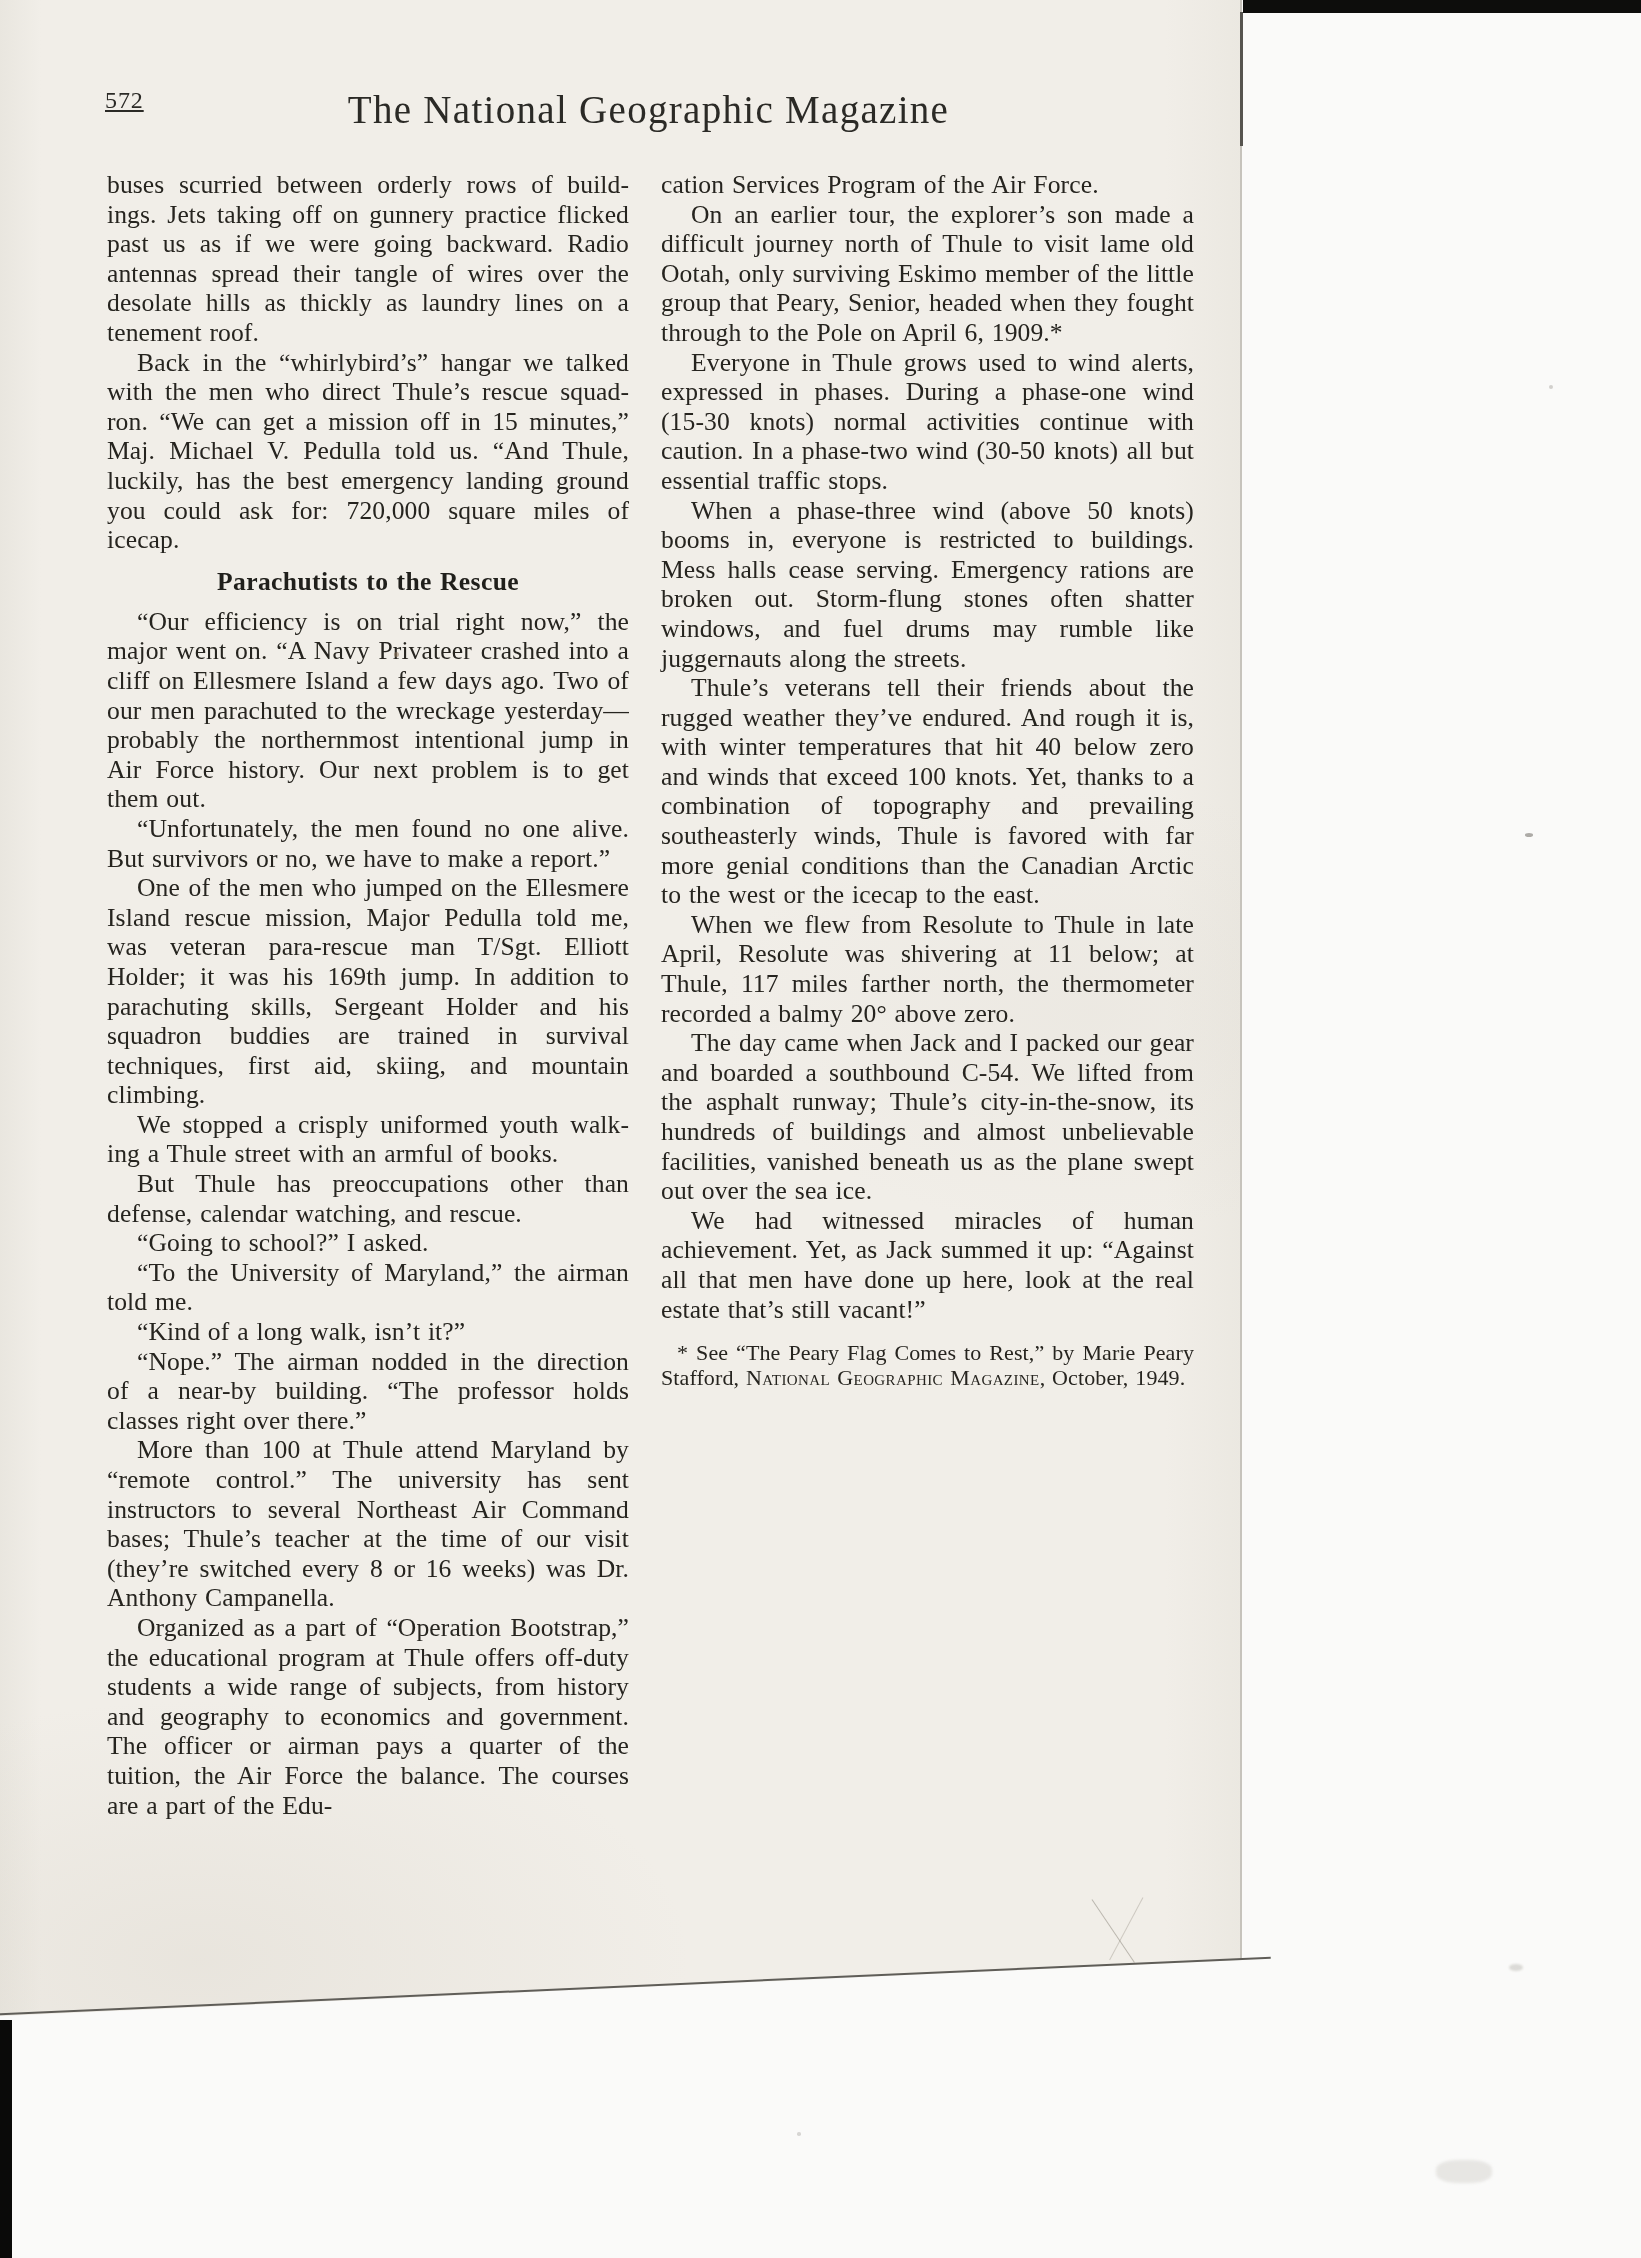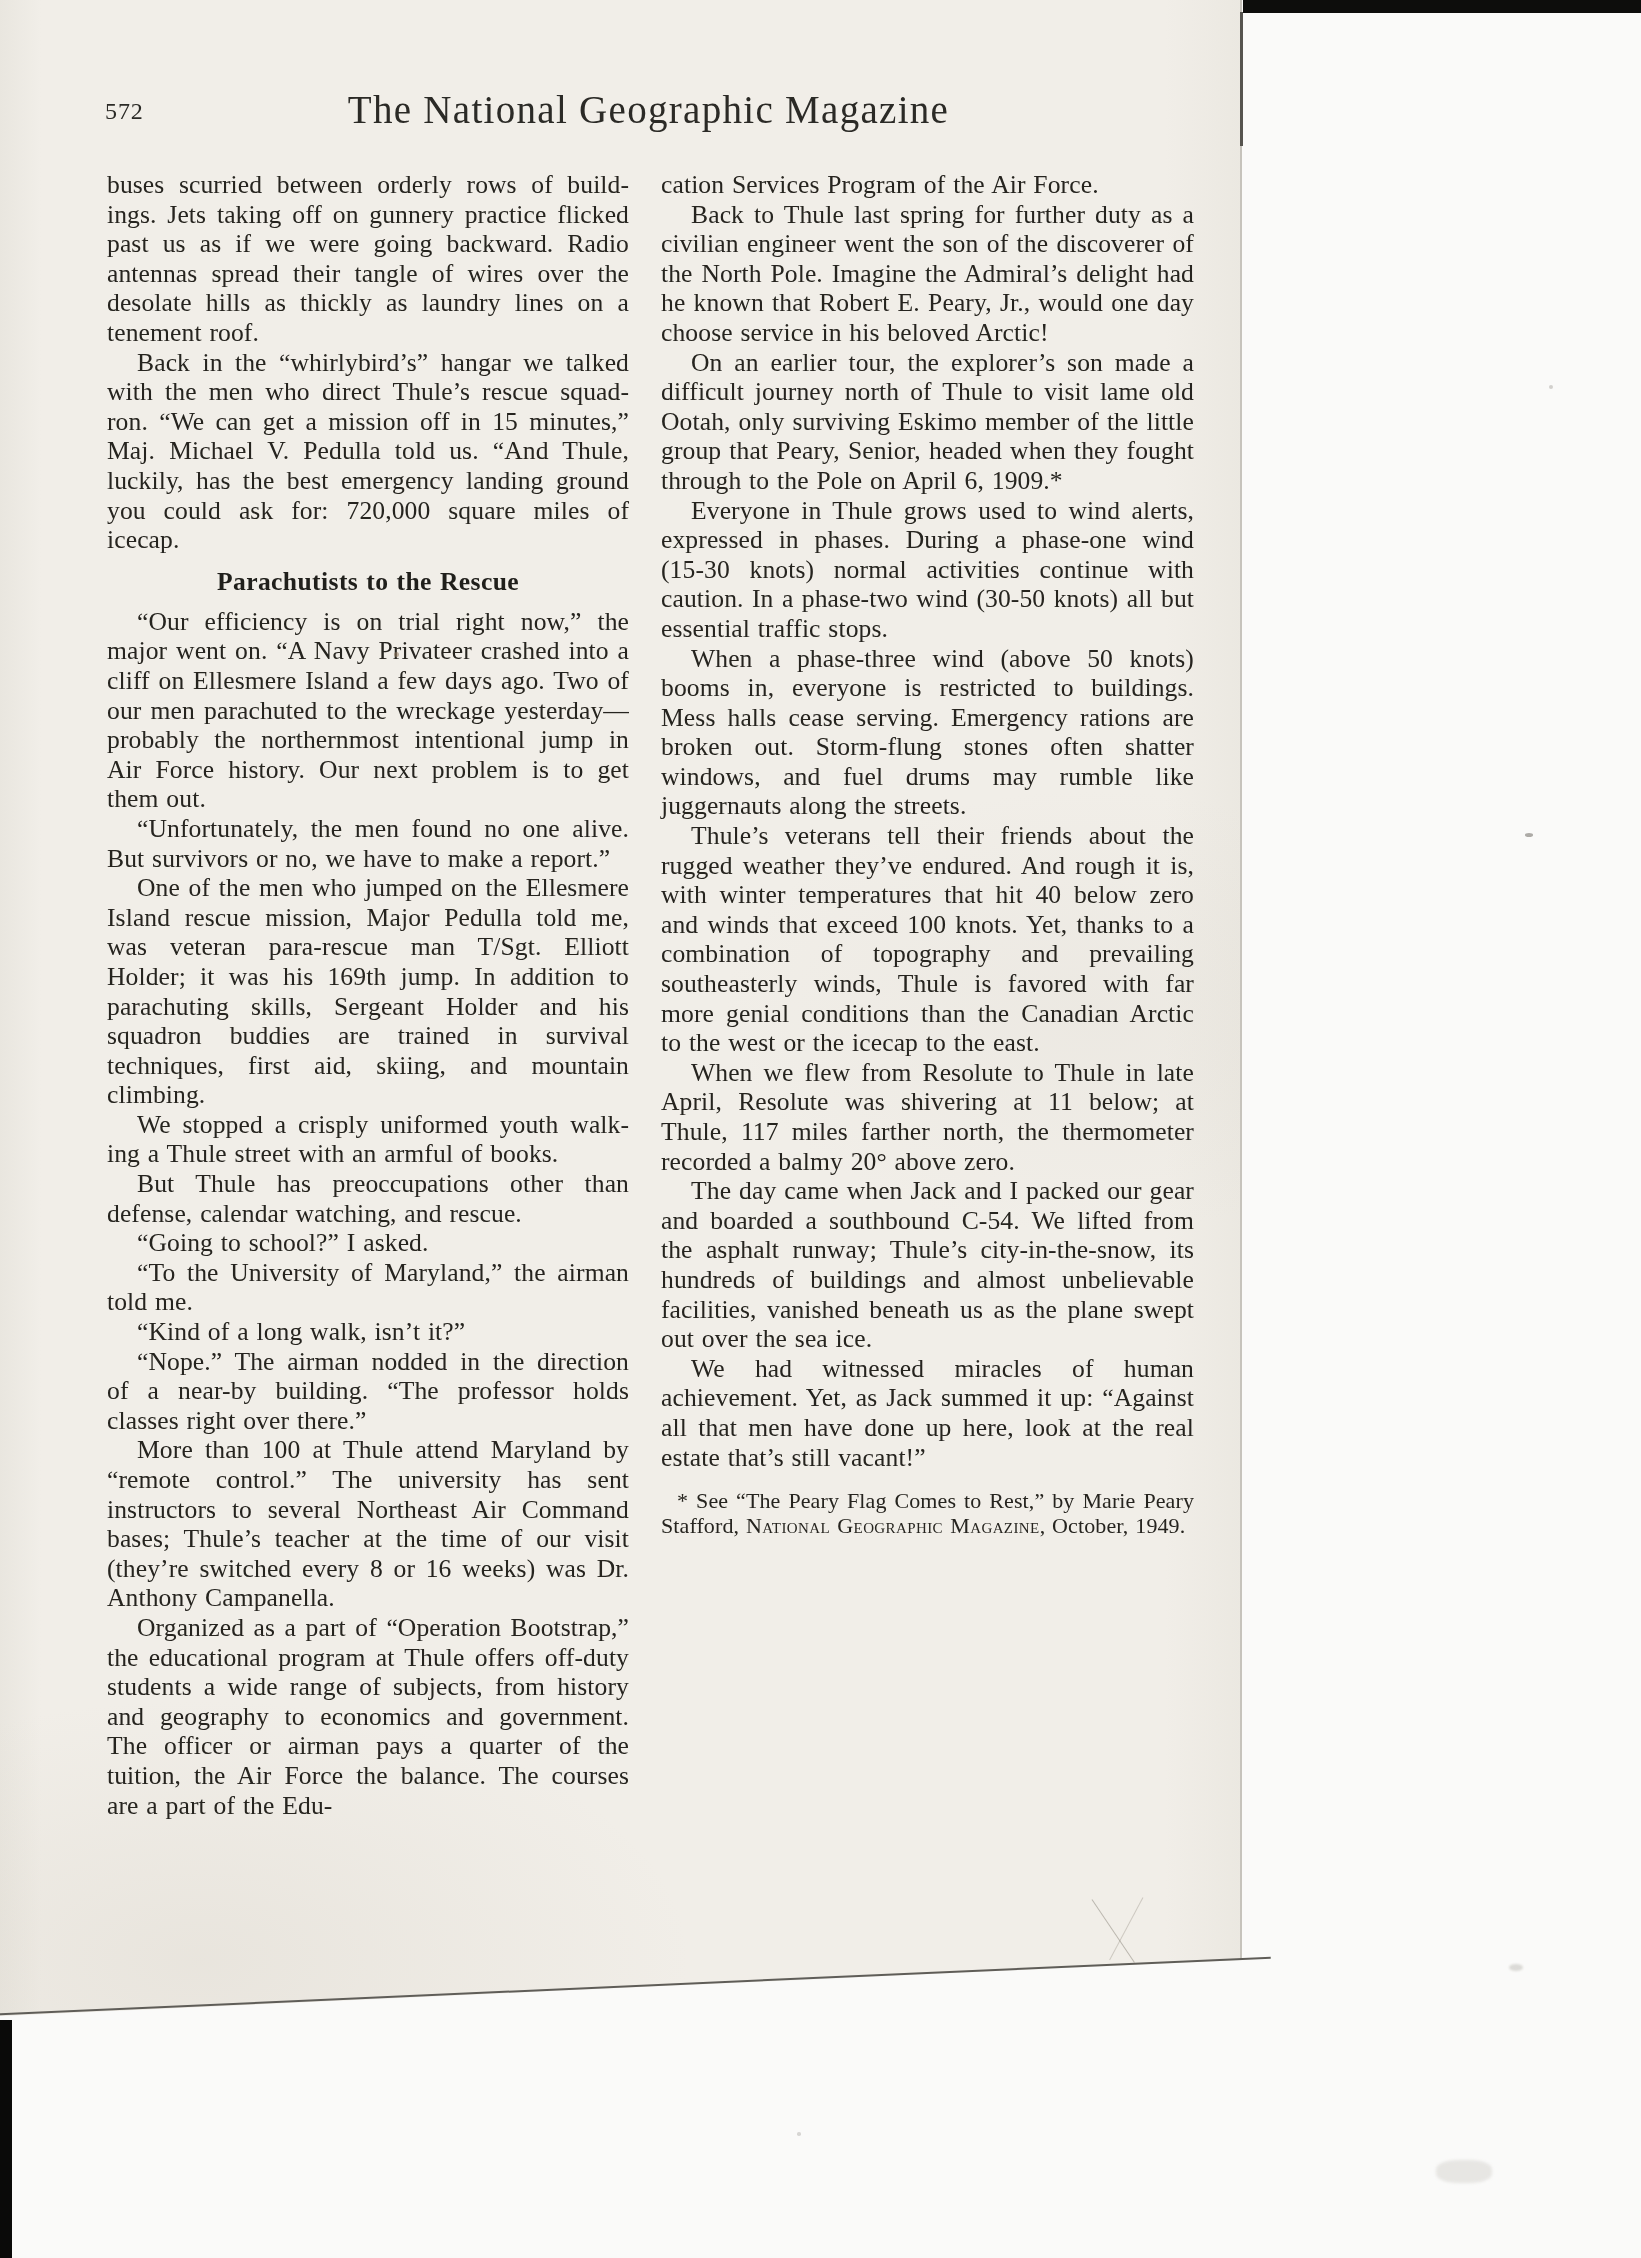--- a/index.html
+++ b/index.html
@@ -16,22 +16,22 @@
   .page{
     position:absolute;left:0;top:0;width:1242px;height:2022px;
     clip-path:polygon(0 0,1242px 0,1242px 1960px,0 2016px);
     background:
       radial-gradient(ellipse 794px 423px at 16% 97%, rgba(203,196,183,0.22), transparent 62%),
       radial-gradient(ellipse 618px 371px at 88% 50%, rgba(208,203,193,0.15), transparent 60%),
       linear-gradient(90deg,#e9e6df 0px,#f1eee8 41px,#f1eee8 1165px,#ebe8e1 1242px);
   }
   
   .page-number{
-    position:absolute;left:105px;top:98px;
-    font-size:24px;color:#2b2a26;letter-spacing:0.9px;
+    position:absolute;left:105px;top:87px;
+    font-size:24px;color:#2b2a26;letter-spacing:0.9px;text-decoration:underline;
   }
   .masthead{
     position:absolute;left:107px;top:87px;width:1083px;
     text-align:center;font-size:39px;color:#2b2a26;letter-spacing:1.3px;
   }
   
   .col{
     position:absolute;top:170px;
     font-size:25.6px;line-height:29.6px;color:#26241f;
     text-align:justify;letter-spacing:0.1px;word-spacing:1.3px;
@@ -112,21 +112,20 @@
       <p>“Going to school?” I asked.</p>
       <p>“To the University of Maryland,” the air­man told me.</p>
       <p>“Kind of a long walk, isn’t it?”</p>
       <p>“Nope.”  The airman nodded in the direc­tion of a near-by building.  “The professor holds classes right over there.”</p>
       <p>More than 100 at Thule attend Maryland by “remote control.”  The university has sent instructors to several Northeast Air Com­mand bases; Thule’s teacher at the time of our visit (they’re switched every 8 or 16 weeks) was Dr. Anthony Campanella.</p>
       <p>Organized as a part of “Operation Boot­strap,” the educational program at Thule offers off-duty students a wide range of sub­jects, from history and geography to economics and government.  The officer or airman pays a quarter of the tuition, the Air Force the balance.  The courses are a part of the Edu-</p>
     </div>
 
     <div class="col col-right">
       <p class="noindent">cation Services Program of the Air Force.</p>
-      <p>Back to Thule last spring for further duty as a civilian engineer went the son of the discoverer of the North Pole.  Imagine the Admiral’s delight had he known that Robert E. Peary, Jr., would one day choose service in his beloved Arctic!</p>
       <p>On an earlier tour, the explorer’s son made a difficult journey north of Thule to visit lame old Ootah, only surviving Eskimo mem­ber of the little group that Peary, Senior, headed when they fought through to the Pole on April 6, 1909.*</p>
       <p>Everyone in Thule grows used to wind alerts, expressed in phases.  During a phase-one wind (15-30 knots) normal activities con­tinue with caution.  In a phase-two wind (30-50 knots) all but essential traffic stops.</p>
       <p>When a phase-three wind (above 50 knots) booms in, everyone is restricted to buildings. Mess halls cease serving.  Emergency rations are broken out.  Storm-flung stones often shatter windows, and fuel drums may rumble like juggernauts along the streets.</p>
       <p>Thule’s veterans tell their friends about the rugged weather they’ve endured.  And rough it is, with winter temperatures that hit 40 below zero and winds that exceed 100 knots. Yet, thanks to a combination of topography and prevailing southeasterly winds, Thule is favored with far more genial conditions than the Canadian Arctic to the west or the icecap to the east.</p>
       <p>When we flew from Resolute to Thule in late April, Resolute was shivering at 11 below; at Thule, 117 miles farther north, the ther­mometer recorded a balmy 20° above zero.</p>
       <p>The day came when Jack and I packed our gear and boarded a southbound C-54.  We lifted from the asphalt runway; Thule’s city-in-the-snow, its hundreds of buildings and al­most unbelievable facilities, vanished beneath us as the plane swept out over the sea ice.</p>
       <p>We had witnessed miracles of human achievement.  Yet, as Jack summed it up: “Against all that men have done up here, look at the real estate that’s still vacant!”</p>
 
       <div class="footnote">
         <p>

